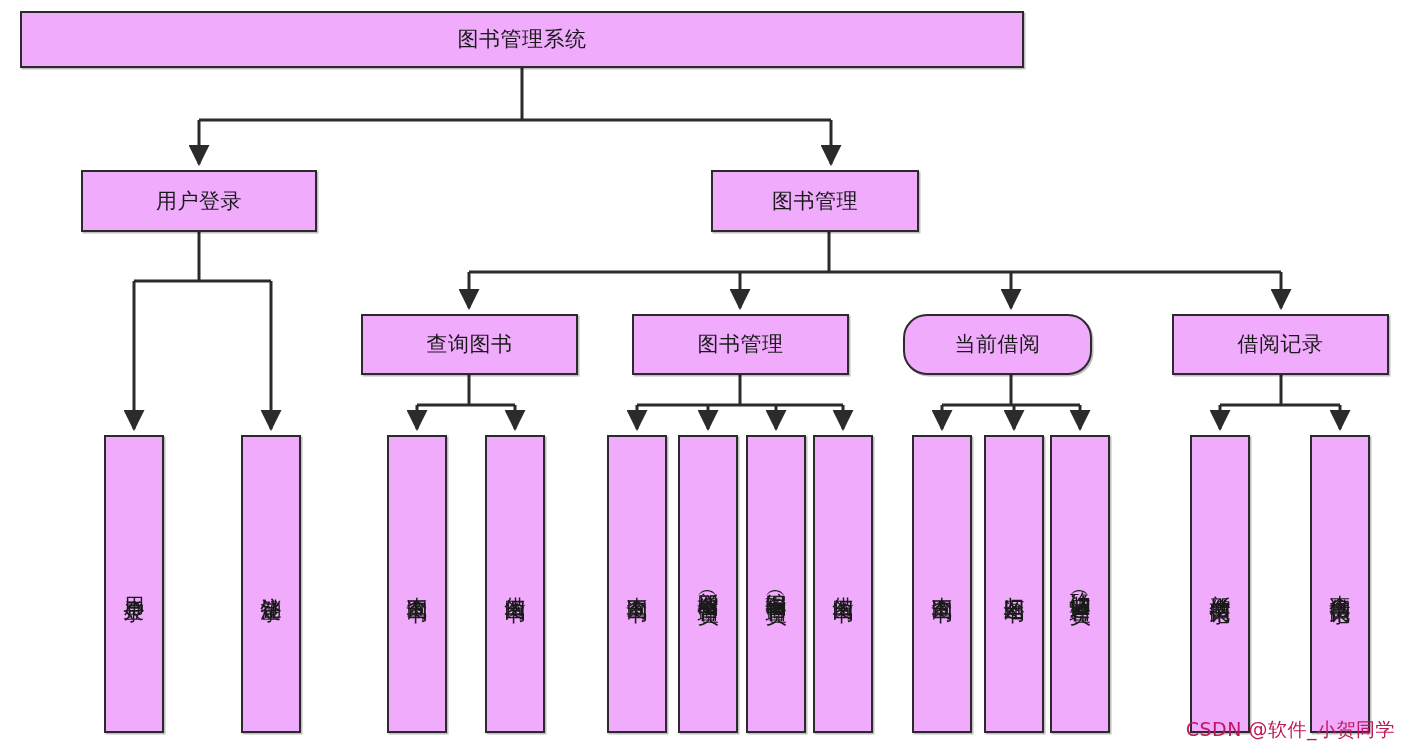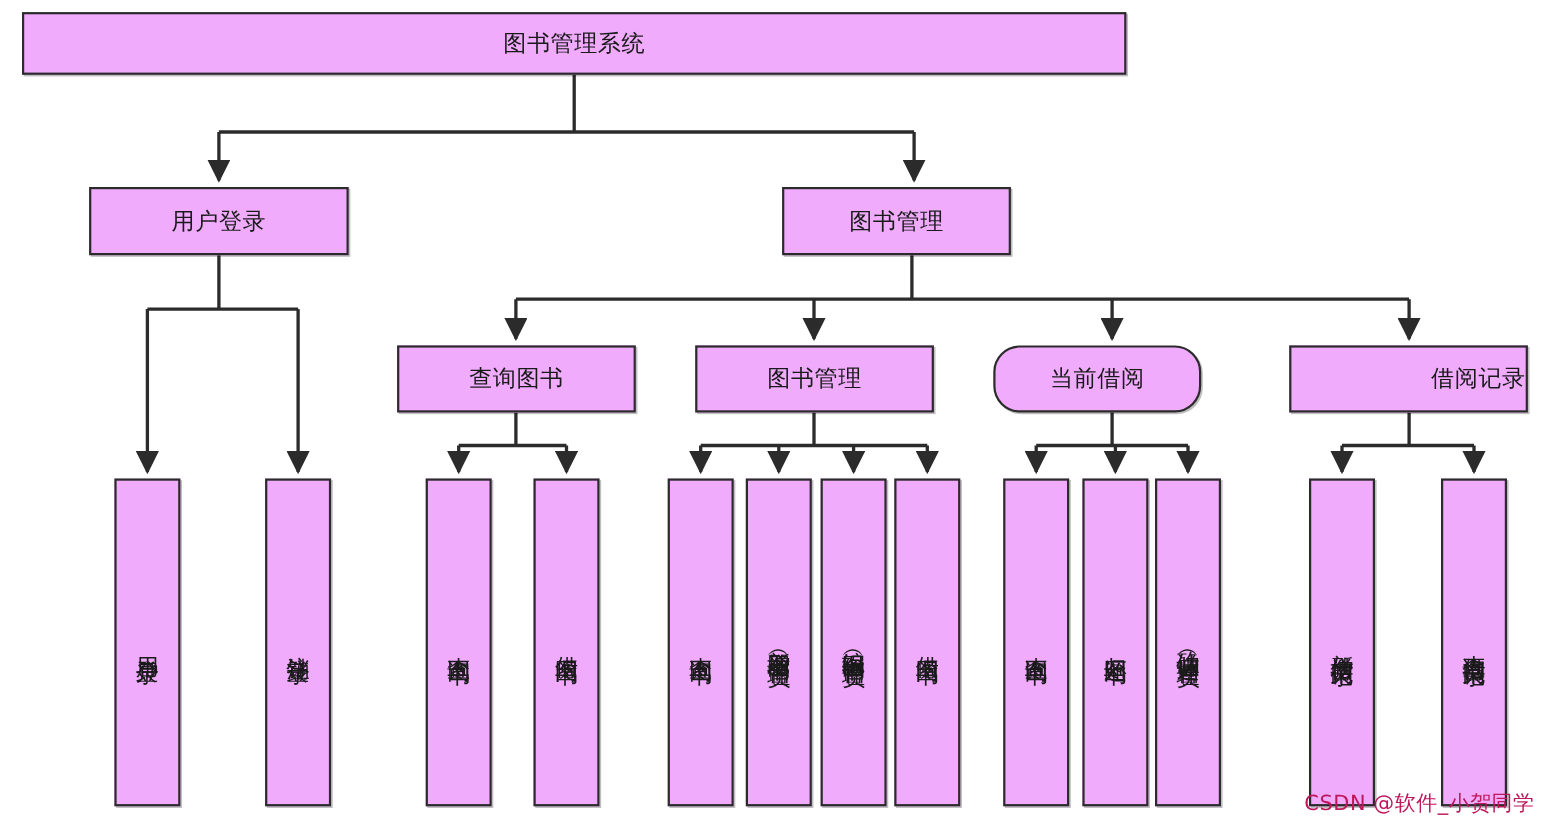--- a/index.html
+++ b/index.html
@@ -136,21 +136,21 @@
 
   <div class="node" style="left:361px; top:314px; width:217px; height:61px;">
     <span class="label">查询图书</span>
   </div>
   <div class="node" style="left:632px; top:314px; width:217px; height:61px;">
     <span class="label">图书管理</span>
   </div>
   <div class="node" style="left:903px; top:314px; width:189px; height:61px;border-radius:24px;">
     <span class="label">当前借阅</span>
   </div>
-  <div class="node" style="left:1172px; top:314px; width:217px; height:61px;justify-content:flex-end;">
+  <div class="node" style="left:1172px; top:314px; width:217px; height:61px;">
     <span class="label">借阅记录</span>
   </div>
 
   <div class="node leaf" style="left:104px; top:435px; width:60px; height:298px;">
     <span class="label">用户登录</span>
   </div>
   <div class="node leaf" style="left:241px; top:435px; width:60px; height:298px;">
     <span class="label">注销登录</span>
   </div>
 

